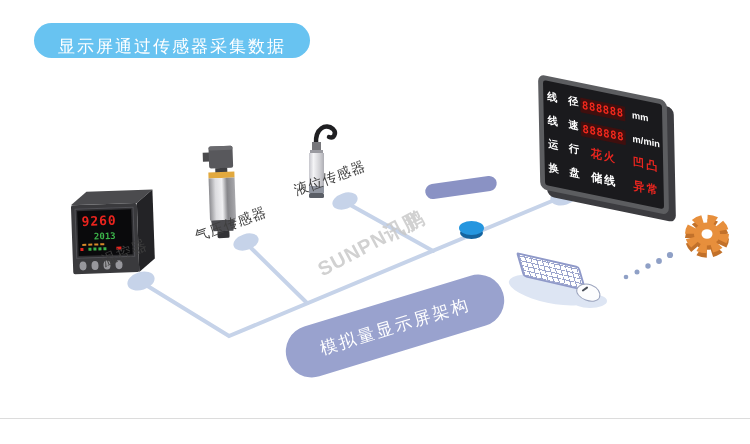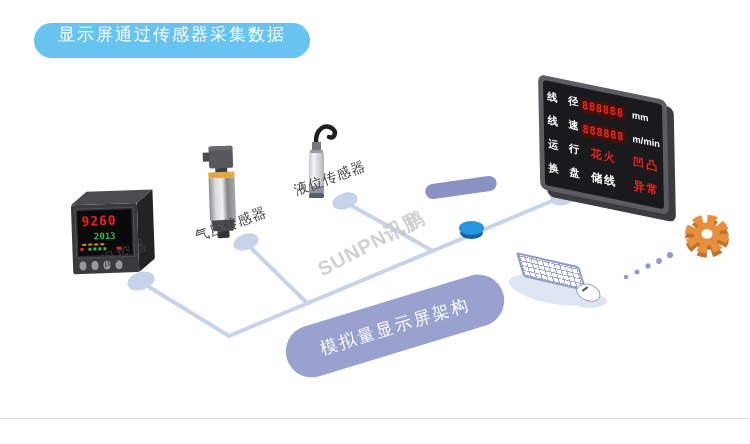--- a/index.html
+++ b/index.html
@@ -6,21 +6,21 @@
   html,body { background:#fff; }
   #stage {
     position:relative; width:750px; height:444px; background:#ffffff;
     overflow:hidden; font-family:"Liberation Sans", sans-serif;
   }
   .abs { position:absolute; }
 
   
   #banner {
     left:34px; top:23px; height:35px; padding:0 24px;
-    display:inline-flex; align-items:flex-start; justify-content:center;
+    display:inline-flex; align-items:flex-end; justify-content:center;
     background:#68c3f1; border-radius:18px;
     color:#fff; font-size:17px; letter-spacing:2px; font-weight:500;
   }
 
   
   #bottom-line { left:0; top:418px; width:750px; height:1px; background:#dcdcdc; }
 
   
   #watermark {
     left:296px; top:230px; width:150px; text-align:center;

